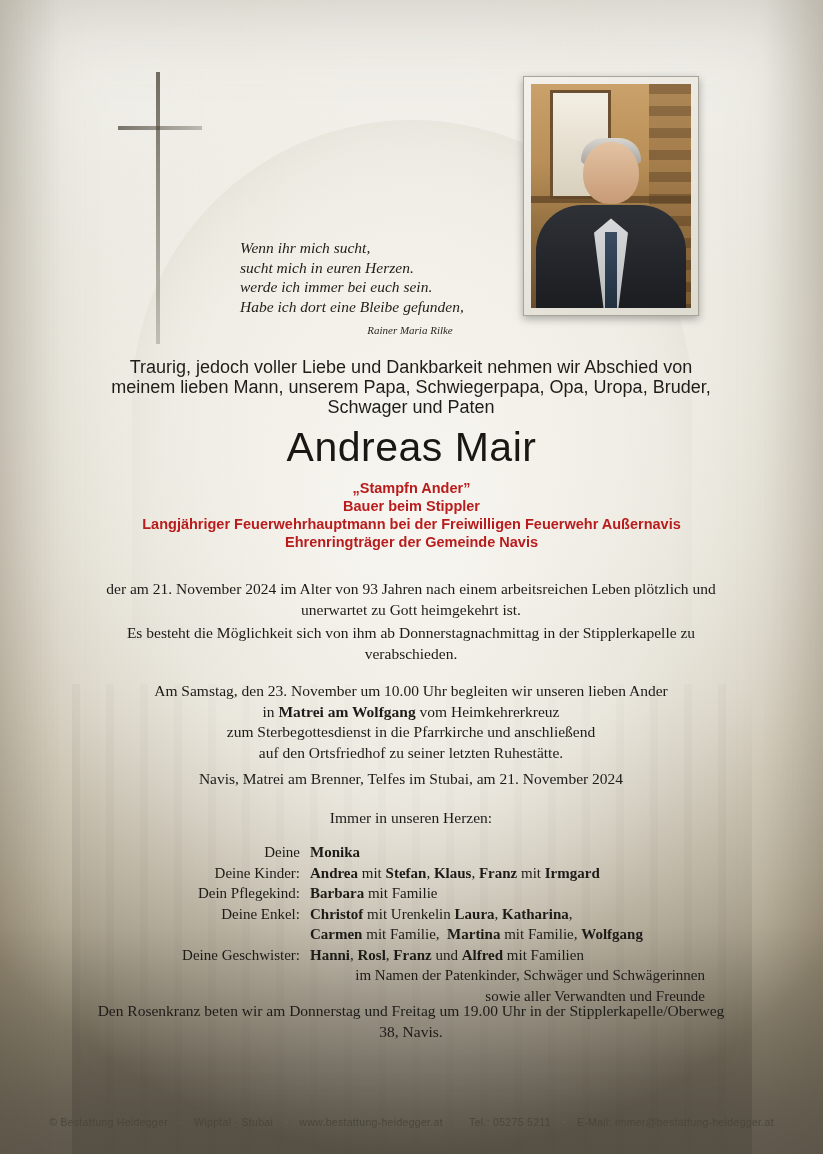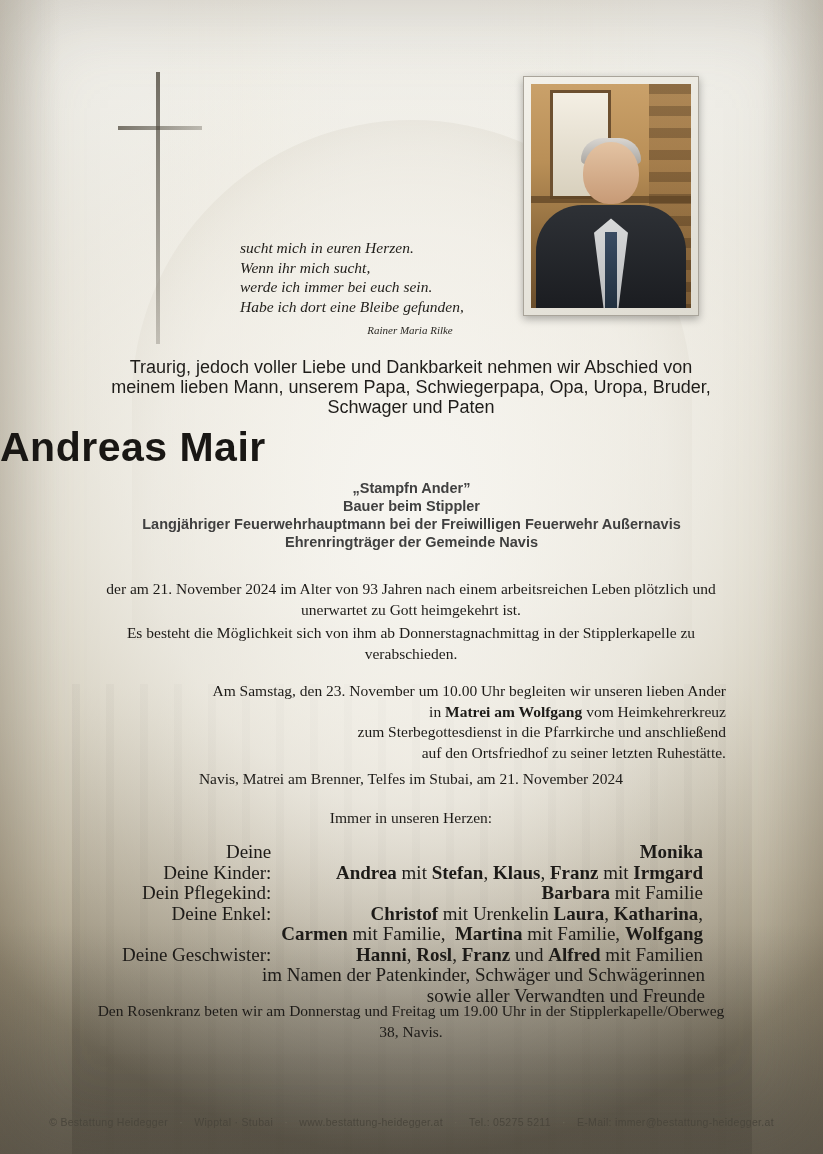--- a/index.html
+++ b/index.html
@@ -231,82 +231,83 @@
     font-family: "Liberation Sans", sans-serif;
     font-size: 18px;
     line-height: 20px;
     color: #1f1d1a;
   }
 
   .name {
     position: absolute;
     left: 0; right: 0;
     top: 424px;
+    text-align: center;
     font-family: "Liberation Sans", sans-serif;
-    font-weight: 700;
+    font-weight: 400;
     font-size: 41px;
     letter-spacing: .5px;
     color: #191714;
   }
 
   .titles {
     position: absolute;
     left: 60px; right: 60px;
     top: 479px;
     text-align: center;
     font-family: "Liberation Sans", sans-serif;
     font-weight: bold;
     font-size: 14.5px;
     line-height: 18px;
-    color: #404040;
+    color: #b91c1c;
   }
 
   .para {
     position: absolute;
     left: 96px;
     width: 630px;
     text-align: center;
     font-size: 15.5px;
     line-height: 20.5px;
     color: #1d1b18;
   }
   .p-death { top: 579px; }
   .p-chapel { top: 623px; }
-  .p-funeral { top: 681px; text-align: right; }
+  .p-funeral { top: 681px; }
   .p-place { top: 769px; font-size: 15.5px; }
   .p-heart { top: 808px; }
   .p-rosary { top: 1001px; }
 
   .para b { font-weight: bold; }
 
   
   .family {
     position: absolute;
     left: 120px;
     top: 842px;
     width: 585px;
-    font-size: 19px;
+    font-size: 15px;
     line-height: 20.5px;
     color: #1d1b18;
   }
   .family table {
     border-collapse: collapse;
     margin: 0 auto;
   }
   .family td {
     padding: 0 0 0 0;
     vertical-align: top;
   }
   .family td.lbl {
     text-align: right;
     padding-right: 10px;
     white-space: nowrap;
   }
   .family td.val {
-    text-align: right;
+    text-align: left;
     white-space: nowrap;
   }
   .family .center-line {
     text-align: right;
     white-space: nowrap;
   }
   .family b { font-weight: bold; }
 
   
   .footer {
@@ -349,22 +350,22 @@
       <div class="ph-shelf"></div>
       <div class="ph-body"></div>
       <div class="ph-shirt"></div>
       <div class="ph-tie"></div>
       <div class="ph-hair"></div>
       <div class="ph-head"></div>
     </div>
   </div>
 
   <div class="poem">
+    <div>Wenn ihr mich sucht,</div>
     <div>sucht mich in euren Herzen.</div>
-    <div>Wenn ihr mich sucht,</div>
     <div>werde ich immer bei euch sein.</div>
     <div>Habe ich dort eine Bleibe gefunden,</div>
     <div class="author">Rainer Maria Rilke</div>
   </div>
 
   <div class="intro">Traurig, jedoch voller Liebe und Dankbarkeit nehmen wir Abschied von meinem lieben Mann, unserem Papa, Schwiegerpapa, Opa, Uropa, Bruder, Schwager und Paten</div>
 
   <div class="name">Andreas Mair</div>
 
   <div class="titles">

